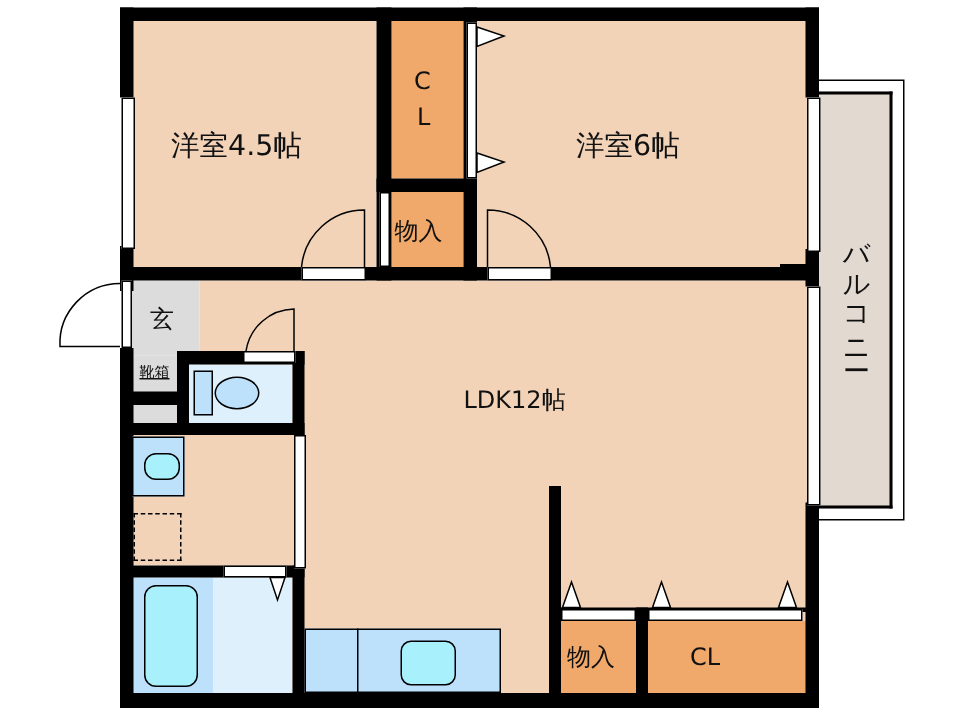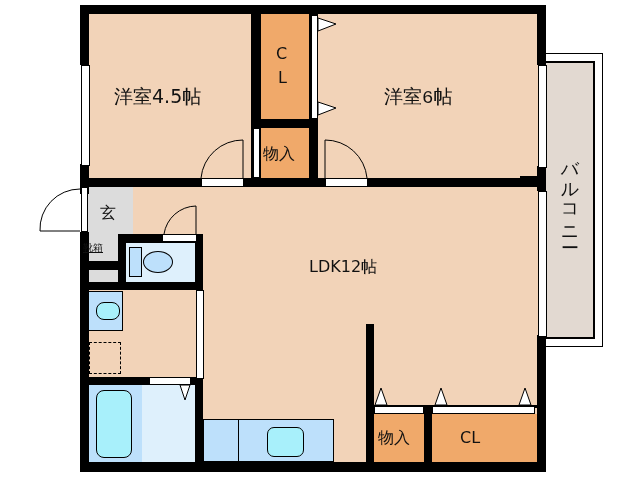--- a/index.html
+++ b/index.html
@@ -99,19 +99,19 @@
 <div class="abs" style="left:96px;top:302px;width:24px;height:18px;border:1px solid #000;border-radius:8px;background:#a8f0fb;"></div>
 
 <div class="abs" style="left:89px;top:342px;width:32px;height:32px;border:1px dashed #000;"></div>
 
 <div class="abs" style="left:96px;top:390px;width:36px;height:68px;border:1px solid #000;border-radius:8px;background:#a8f0fb;"></div>
 
 <div class="label" style="left:114px;top:84px;font-size:19px;">洋室4.5帖</div>
 <div class="label" style="left:276px;top:44px;font-size:16px;">C</div>
 <div class="label" style="left:278px;top:68px;font-size:16px;">L</div>
 <div class="label" style="left:263px;top:144px;font-size:16px;">物入</div>
-<div class="label" style="left:384px;top:84px;font-size:19px;font-family:Liberation Mono, monospace;">洋室6帖</div>
+<div class="label" style="left:384px;top:84px;font-size:19px;">洋室6帖</div>
 <div class="label" style="left:309px;top:257px;font-size:16px;">LDK12帖</div>
 <div class="label" style="left:100px;top:203px;font-size:16px;">玄</div>
-<div class="label" style="left:83px;top:241px;font-size:10px;text-decoration:underline;">靴箱</div>
+<div class="label" style="left:93px;top:241px;font-size:10px;text-decoration:underline;">靴箱</div>
 <div class="label" style="left:378px;top:428px;font-size:16px;">物入</div>
 <div class="label" style="left:460px;top:428px;font-size:16px;">CL</div>
 <div class="label" style="left:558px;top:148px;font-size:18px;writing-mode:vertical-rl;letter-spacing:2px;">バルコニー</div>
 
 </body></html>

